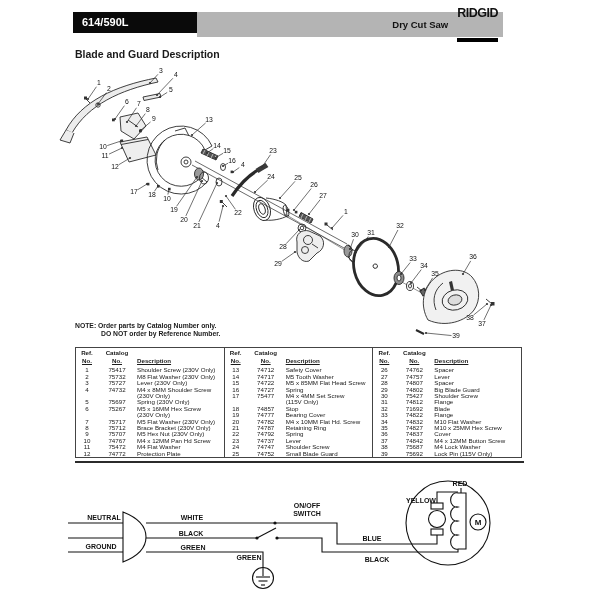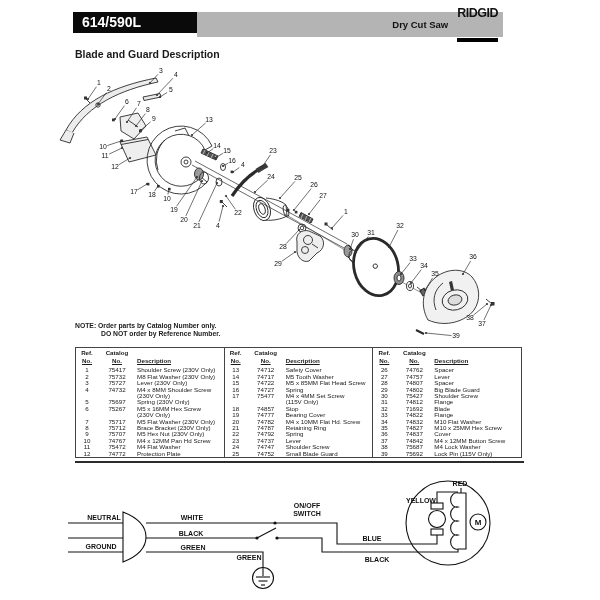--- a/index.html
+++ b/index.html
@@ -3,21 +3,21 @@
 <meta charset="utf-8">
 <style>
   html,body{margin:0;padding:0;}
   body{
     width:600px;height:600px;position:relative;background:#ffffff;
     font-family:"Liberation Sans", sans-serif;color:#1a1a1a;overflow:hidden;
   }
   .abs{position:absolute;}
   
   .hdr-black{left:73px;top:12px;width:124px;height:21px;background:#0a0a0a;
-    color:#fff;font-weight:bold;font-size:14px;line-height:21px;padding-left:9px;
+    color:#fff;font-weight:bold;font-size:11px;line-height:21px;padding-left:9px;
     box-sizing:border-box;z-index:2;}
   .hdr-gray{left:197px;top:12px;width:306px;height:25px;background:#b4b4b4;
     display:flex;justify-content:flex-end;align-items:center;gap:9px;
     padding-right:5px;box-sizing:border-box;z-index:1;}
   .hdr-shadow{left:202px;top:31px;width:301px;height:5px;background:#9c9c9c;
     border-radius:0 0 3px 3px;}
   .drycut{font-weight:bold;font-size:9.5px;color:#111;}
   .ridgid{font-weight:bold;font-size:12.5px;letter-spacing:-0.5px;color:#111;
     border-bottom:4px solid #000000;line-height:12px;padding-bottom:19px;}
   .pagetitle{left:75px;top:48px;font-weight:bold;font-size:10.5px;}

